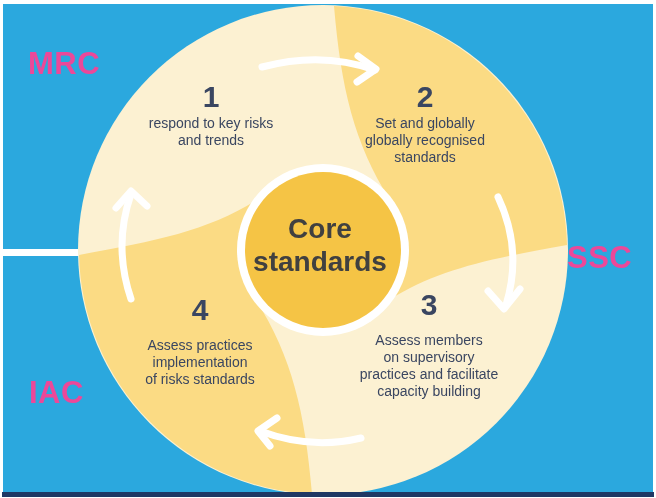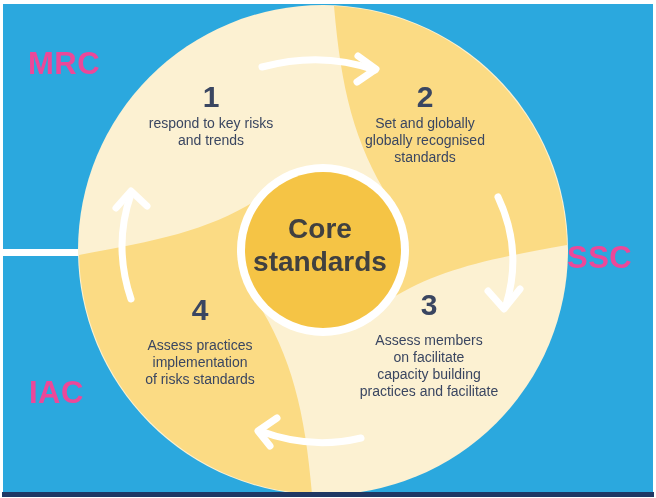--- a/index.html
+++ b/index.html
@@ -86,23 +86,23 @@
   <div class="qblock block-2">
     <div class="qnum">2</div>
     <div class="qline">Set and globally</div>
     <div class="qline">globally recognised</div>
     <div class="qline">standards</div>
   </div>
 
   <div class="qblock block-3 gap-lg">
     <div class="qnum">3</div>
     <div class="qline">Assess members</div>
-    <div class="qline">on facilitate</div>
+    <div class="qline">on supervisory</div>
+    <div class="qline">practices and facilitate</div>
     <div class="qline">capacity building</div>
-    <div class="qline">practices and facilitate</div>
   </div>
 
   <div class="qblock block-4 gap-lg">
     <div class="qnum">4</div>
     <div class="qline">Assess practices</div>
     <div class="qline">implementation</div>
     <div class="qline">of risks standards</div>
   </div>
 
   <div class="core-label">

